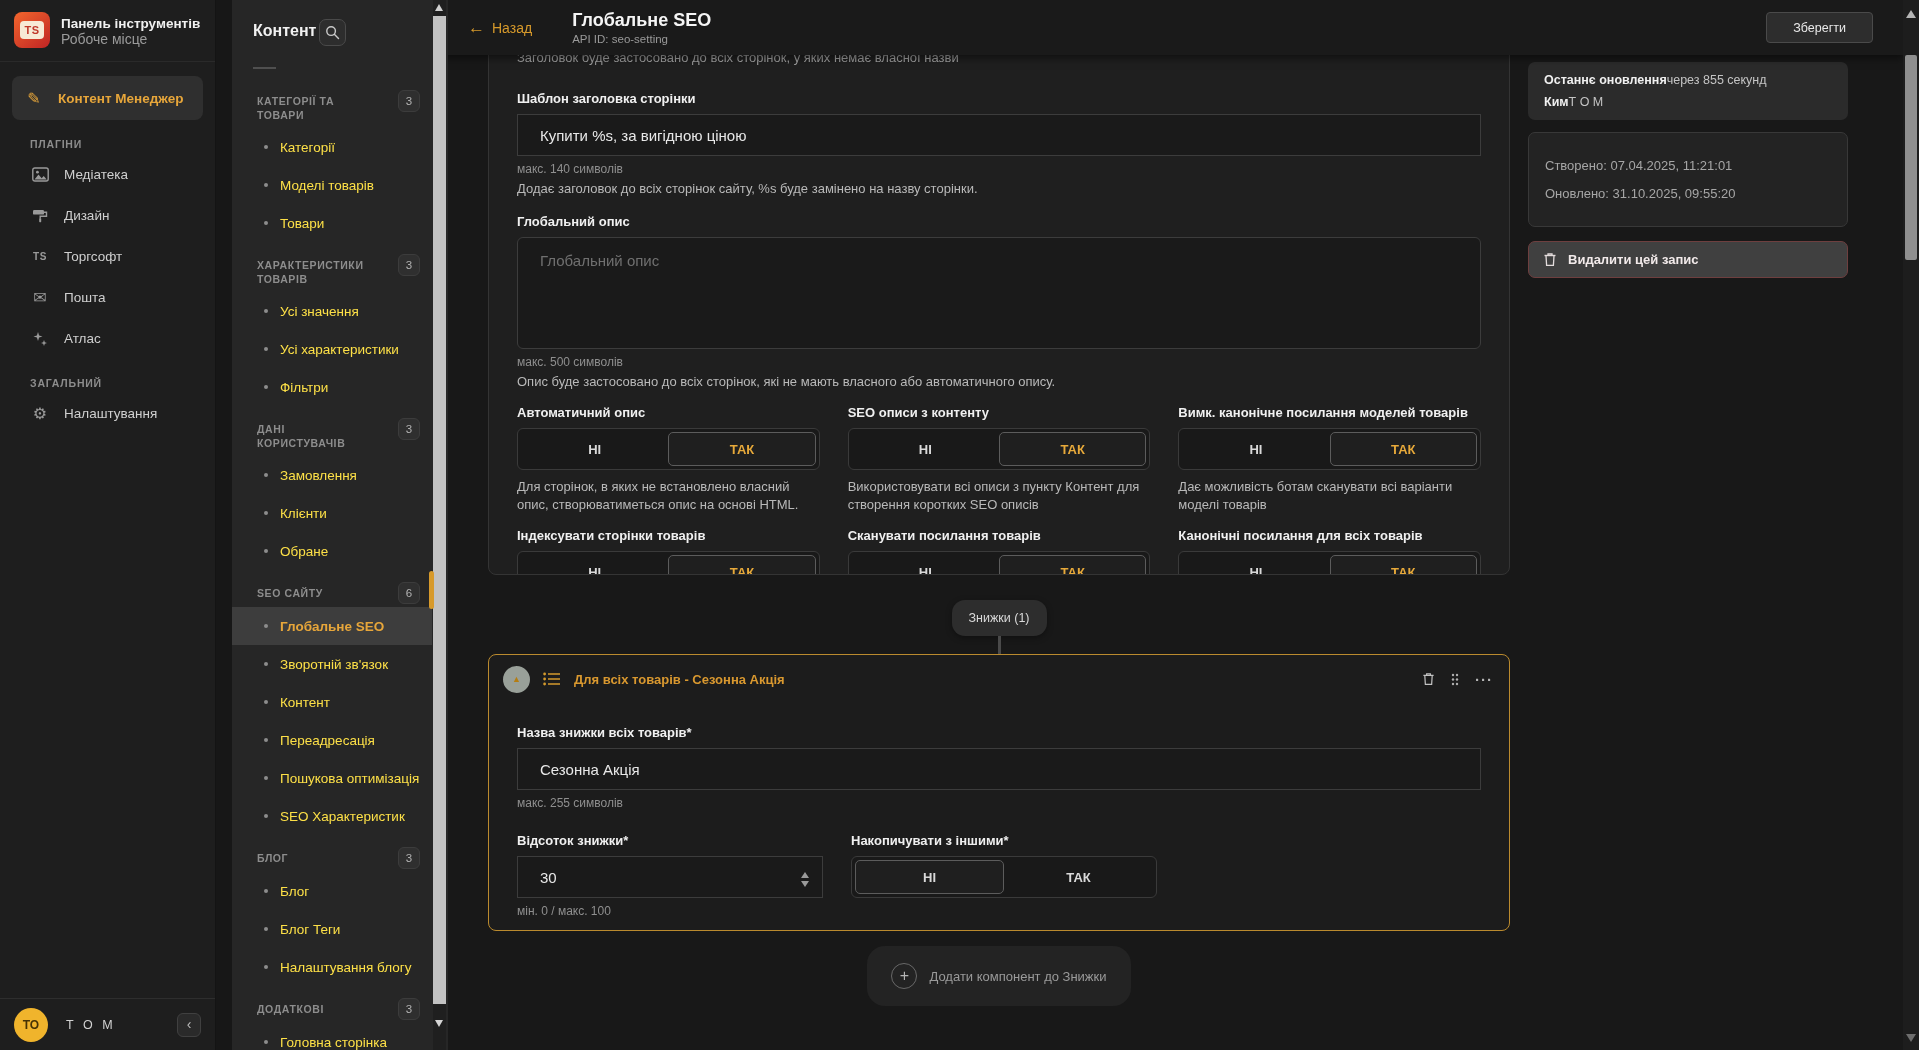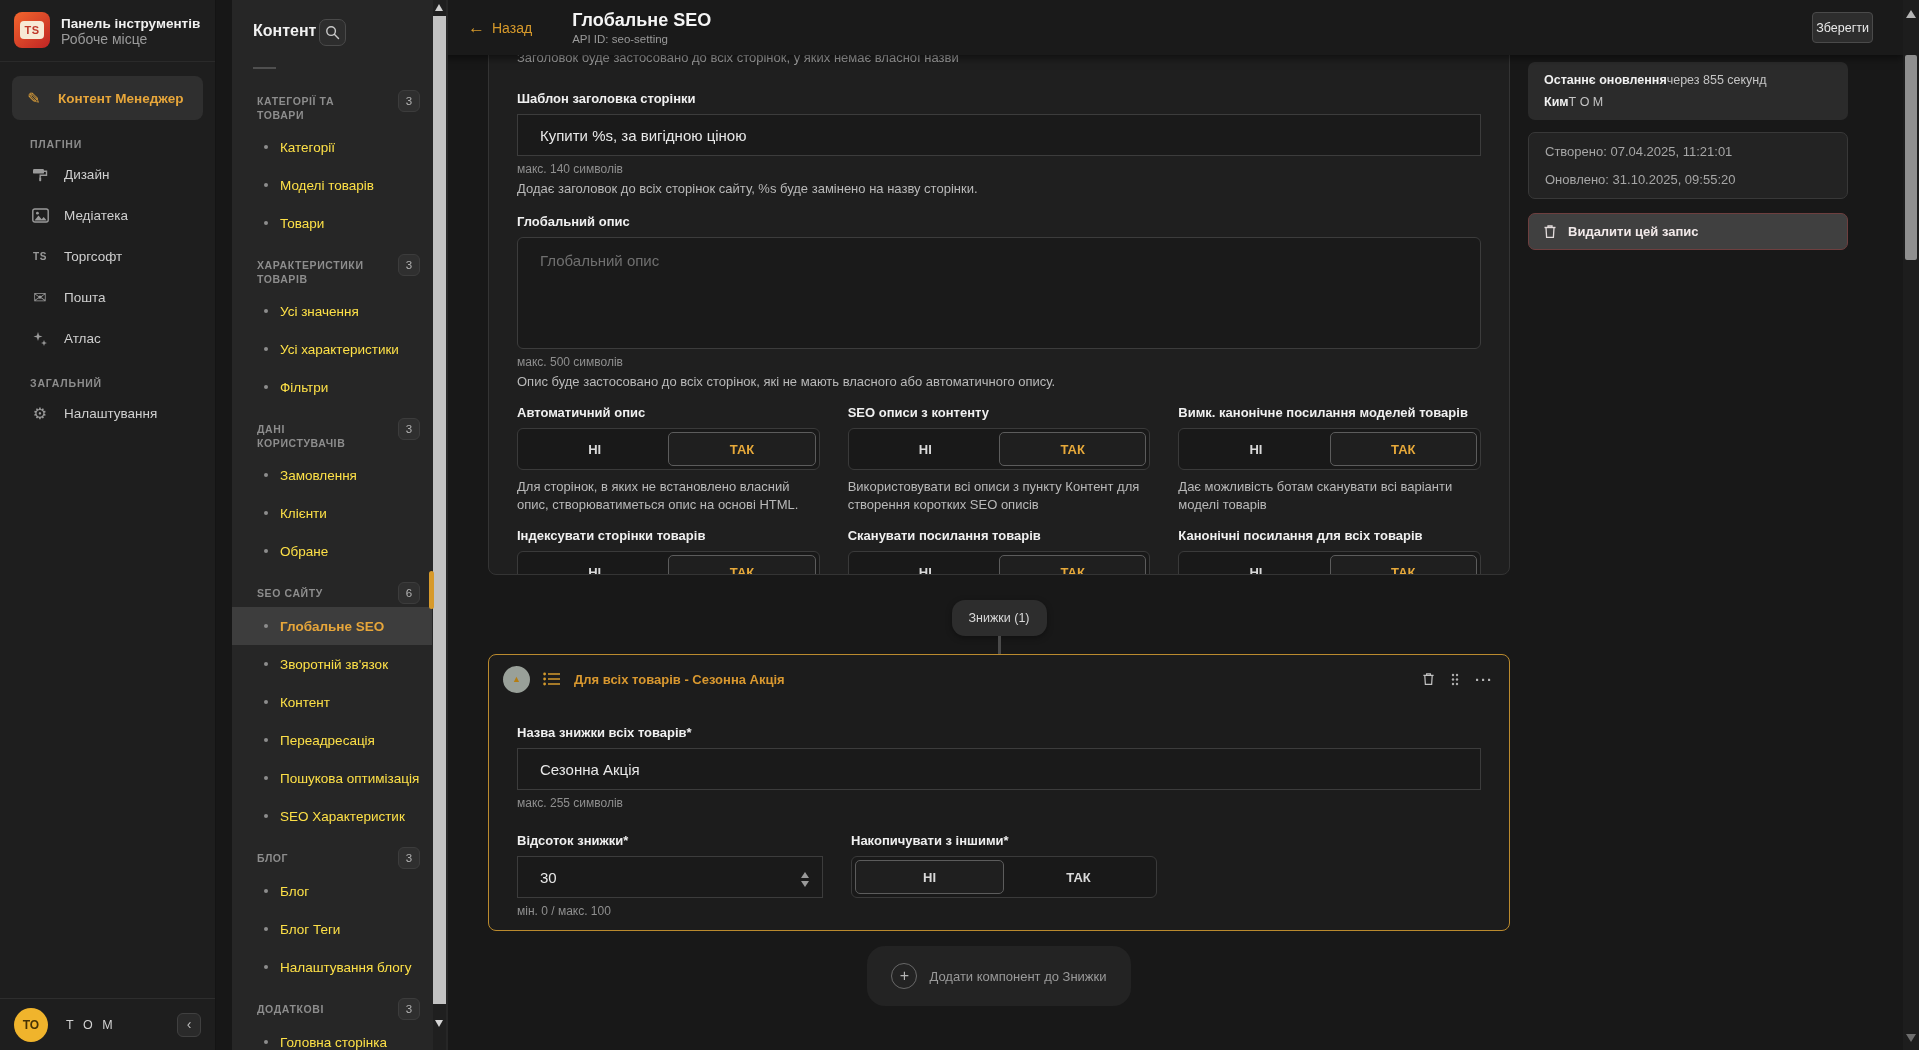--- a/index.html
+++ b/index.html
@@ -51,21 +51,21 @@
   .sel-indicator { position:absolute; left:429px; top:571px; width:5px; height:38px; background:#d79a2b; border-radius:3px; z-index:30; }
 
   
   .main { position:absolute; left:432px; top:0; right:0; height:100%; background:#181818; }
   .main-header { position:absolute; top:0; left:0; right:16px; height:55px; background:#1a1a1a; box-shadow:0 3px 8px rgba(0,0,0,.5); display:flex; align-items:center; z-index:10; }
   .hdr-back { display:flex; align-items:center; gap:7px; margin-left:36px; color:#d79a2b; font-size:14px; cursor:pointer; }
   .hdr-back .arr { font-size:17px; }
   .hdr-titles { margin-left:40px; }
   .hdr-title { font-size:18px; font-weight:700; color:#f5f5f5; line-height:21px; }
   .hdr-api { font-size:11.5px; color:#999; margin-top:2px; }
-  .btn-save { margin-left:auto; margin-right:30px; height:31px; padding:0 3px; background:#2d2d2d; border:1px solid #4a4a4a; border-radius:4px; color:#e9e9e9; font-size:12.5px; cursor:pointer; font-family:inherit; }
+  .btn-save { margin-left:auto; margin-right:30px; height:31px; padding:0 26px; background:#2d2d2d; border:1px solid #4a4a4a; border-radius:4px; color:#e9e9e9; font-size:12.5px; cursor:pointer; font-family:inherit; }
 
   .main-body { position:absolute; top:55px; left:0; right:16px; bottom:0; overflow:hidden; }
 
   .form-card { position:absolute; top:-12px; left:56px; width:1022px; height:532px; background:#1f1f1f; border:1px solid #343434; border-radius:8px; padding:0 28px; overflow:hidden; }
   .cut-note { margin-top:6px; font-size:13px; color:#9f9f9f; line-height:16px; }
   .f-label { font-size:13px; font-weight:700; color:#f0f0f0; line-height:16px; }
   .mt1 { margin-top:25px; } .mt2 { margin-top:16px; }
   .f-input { margin-top:7px; width:100%; height:42px; background:#1a1a1a; border:1px solid #3c3c3c; border-radius:0; color:#e8e8e8; font-size:15px; padding:0 22px; font-family:inherit; outline:none; display:block; }
   .f-area { margin-top:7px; width:100%; height:112px; background:#1a1a1a; border:1px solid #3c3c3c; border-radius:6px; color:#e8e8e8; font-size:15px; padding:14px 22px; font-family:inherit; outline:none; resize:none; display:block; }
   .f-area::placeholder, .f-input::placeholder { color:#707070; }
@@ -79,21 +79,21 @@
   .tg-opt.on.yes { color:#e7a93a; }
   .tg-desc { margin-top:8px; font-size:13px; color:#b9b9b9; line-height:18px; }
 
   
   .right-panel { position:absolute; top:7px; left:1096px; width:320px; }
   .rp-card1 { background:#2b2b2b; border-radius:7px; padding:11px 16px; }
   .rp-row { display:flex; align-items:center; margin-top:8px; }
   .rp-row:first-child { margin-top:0; }
   .rp-k { font-size:12.5px; font-weight:700; color:#f0f0f0; }
   .rp-v { font-size:12.5px; color:#c4c4c4; }
-  .rp-card2 { margin-top:12px; background:#232323; border:1px solid #383838; border-radius:7px; padding:10px 16px; }
+  .rp-card2 { margin-top:12px; background:#232323; border:1px solid #383838; border-radius:7px; padding:24px 16px; }
   .rp-date { font-size:13px; color:#a6a6a6; line-height:17px; }
   .rp-date + .rp-date { margin-top:11px; }
   .btn-delete { margin-top:14px; width:100%; height:37px; background:#404040; border:1px solid #6e3f3f; border-radius:7px; display:flex; align-items:center; gap:11px; padding:0 14px; color:#f2eaea; font-size:13px; font-weight:700; cursor:pointer; font-family:inherit; }
 
   
   .dz { position:absolute; top:545px; left:56px; width:1022px; display:flex; flex-direction:column; align-items:center; }
   .dz-pill { background:#2d2d2d; border-radius:13px; padding:11px 17px; font-size:12.5px; color:#d9d9d9; box-shadow:0 2px 6px rgba(0,0,0,.35); cursor:pointer; }
   .dz-line { width:3px; height:18px; background:#4a4a4a; }
   .comp-card { width:100%; height:277px; background:#1c1c1c; border:1px solid #ba8a2e; border-radius:8px; overflow:hidden; }
   .comp-head { height:48px; display:flex; align-items:center; gap:13px; padding:0 16px 0 14px; }
@@ -137,37 +137,37 @@
 
     <div class="ls-item cm">
       <span class="ls-ico">✎</span>
       <span class="ls-item-label">Контент Менеджер</span>
     </div>
 
     <div class="ls-section">ПЛАГІНИ</div>
 
     <div class="ls-item">
       <span class="ls-ico">
+        <svg width="17" height="15" viewBox="0 0 17 15">
+            <rect x="0.8" y="1" width="15.4" height="13" rx="2" fill="none" stroke="#9a9a9a" stroke-width="1.4"></rect>
+            <circle cx="5.4" cy="5.2" r="1.4" fill="#9a9a9a"></circle>
+            <path d="M2.5 12.5l4-5 3.2 3.8 2-2.4 3 3.6z" fill="#9a9a9a"></path>
+          </svg>
+      </span>
+      <span class="ls-item-label">Медіатека</span>
+    </div>
+    <div class="ls-item">
+      <span class="ls-ico">
         <svg width="16" height="16" viewBox="0 0 16 16">
             <rect x="1" y="2" width="11" height="4.6" rx="1.2" fill="#9a9a9a"></rect>
             <path d="M12 4.3h2.5v3.9H8.2v2.2" fill="none" stroke="#9a9a9a" stroke-width="1.4"></path>
             <rect x="7.2" y="10.2" width="2" height="4" rx="0.6" fill="#9a9a9a"></rect>
           </svg>
       </span>
       <span class="ls-item-label">Дизайн</span>
-    </div>
-    <div class="ls-item">
-      <span class="ls-ico">
-        <svg width="17" height="15" viewBox="0 0 17 15">
-            <rect x="0.8" y="1" width="15.4" height="13" rx="2" fill="none" stroke="#9a9a9a" stroke-width="1.4"></rect>
-            <circle cx="5.4" cy="5.2" r="1.4" fill="#9a9a9a"></circle>
-            <path d="M2.5 12.5l4-5 3.2 3.8 2-2.4 3 3.6z" fill="#9a9a9a"></path>
-          </svg>
-      </span>
-      <span class="ls-item-label">Медіатека</span>
     </div>
     <div class="ls-item">
       <span class="ls-ico">
           <span class="ts-mini">TS</span>
         </span>
       <span class="ls-item-label">Торгсофт</span>
     </div>
     <div class="ls-item">
       <span class="ls-ico">✉</span>
       <span class="ls-item-label">Пошта</span>

